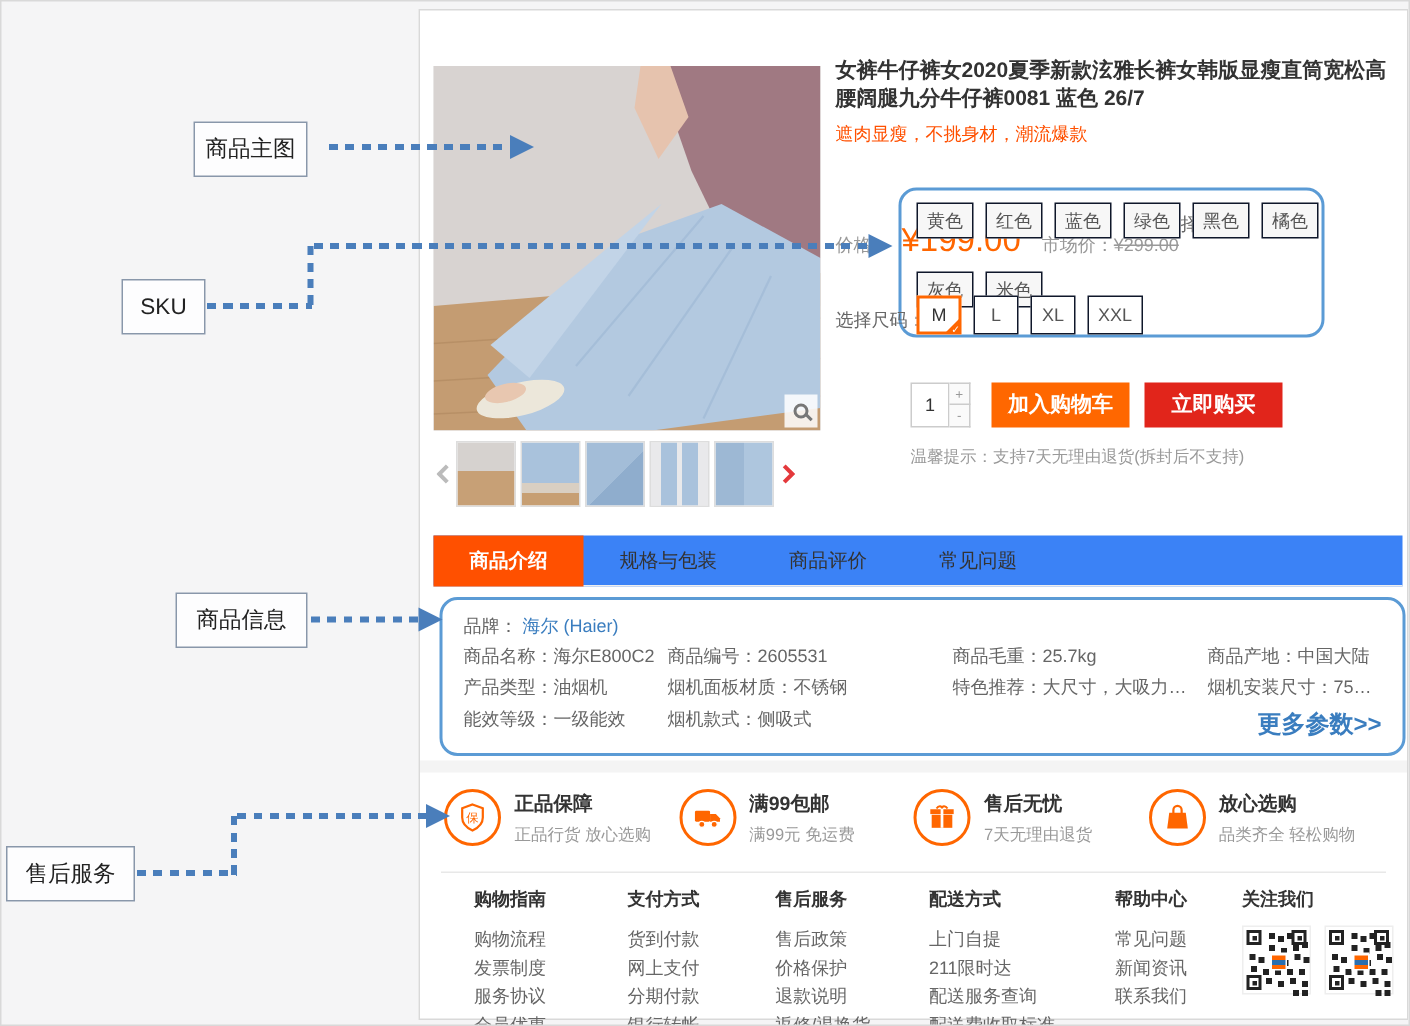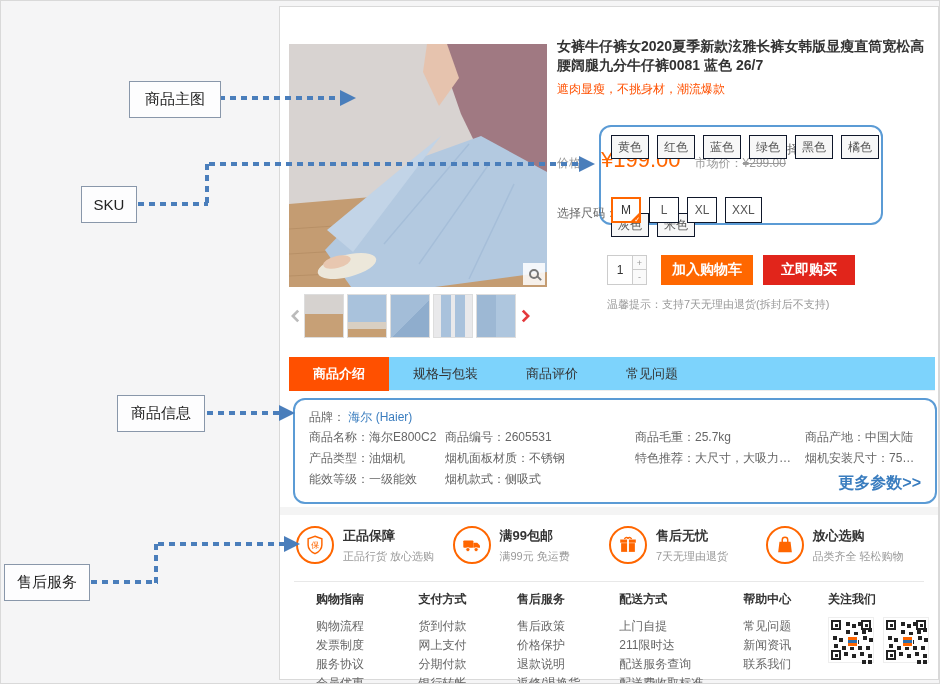--- a/index.html
+++ b/index.html
@@ -40,41 +40,41 @@
   .price { font-size:22px; color:#ff6600; margin-right:14px; }
   .mkt-lbl { font-size:12px; color:#999;margin-top:48px; }
   .mkt-val { font-size:12px; color:#999; text-decoration:line-through; }
 
   
   .sku-wrap { position:absolute; top:88px; left:0; width:378px; height:100px; }
   .sku-border { position:absolute; left:42px; top:0; width:284px; height:100px; border:2px solid #5b9bd5; border-radius:12px; }
   .sku-lbl { position:absolute; left:0; font-size:12px; color:#666; }
   .sku-lbl.l1 { top:16px; } .sku-lbl.l2 { top:80px; }
   .opt-row { position:absolute; left:54px; display:flex; }
-  .opt-row.r1 { top:10px; } .opt-row.r2 { top:56px;margin-top:32px; } .opt-row.r3 { top:72px; }
+  .opt-row.r1 { top:10px; } .opt-row.r2 { top:56px; } .opt-row.r3 { top:72px; }
   .opt { min-width:36px; height:24px; padding:0 6px; margin-right:8px; background:#f7f7f7; border:1px solid #0f172a; font-size:12px; color:#555; display:flex; align-items:center; justify-content:center; cursor:pointer; }
   .size { min-width:30px; height:26px; background:#fff; }
   .size.sel { border:2px solid #ff6600; position:relative; color:#333; }
   .size.sel::after { content:""; position:absolute; right:-1px; bottom:-1px; border-left:10px solid transparent; border-bottom:10px solid #ff6600; }
   .size.sel::before { content:"✓"; position:absolute; right:-1px; bottom:-3px; font-size:7px; color:#fff; z-index:1; }
 
   
   .buy-row { position:absolute; top:218px; left:50px; display:flex; align-items:center; }
   .qty { display:flex; margin-right:14px; }
   .qty-val { width:26px; height:30px; border:1px solid #ccc; display:flex; align-items:center; justify-content:center; font-size:12px; color:#333; background:#fff; }
   .qty-side { display:flex; flex-direction:column; }
   .qty-btn { width:14px; height:15px; border:1px solid #ccc; border-left:none; font-size:9px; color:#999; display:flex; align-items:center; justify-content:center; cursor:pointer; background:#fafafa; }
   .qty-btn.minus { border-top:none; }
   .btn { height:30px; font-size:14px; font-weight:bold; color:#fff; display:flex; align-items:center; justify-content:center; cursor:pointer; border:none; }
   .btn-cart { width:92px; background:#ff6700; margin-right:10px; }
   .btn-buy { width:92px; background:#e1251b; }
   .tip { position:absolute; top:260px; left:50px; font-size:11px; color:#999; }
 
   
-  .tabbar { position:absolute; left:9px; top:350px; width:646px; height:34px; background:#7dd3fc; display:flex; border-bottom:1px solid #eee; }
+  .tabbar { position:absolute; left:9px; top:350px; width:646px; height:34px; background:#3b82f6; display:flex; border-bottom:1px solid #eee; }
   .tab { height:34px; line-height:34px; padding:0 24px; font-size:13px; color:#333; cursor:pointer; }
   .tab.active { background:#ff5000; color:#fff; font-weight:bold; }
 
   
   .info-box { position:absolute; left:13px; top:391px; width:644px; height:106px; border:2px solid #5b9bd5; border-radius:12px; padding:9px 14px 4px; }
   .brand-row { font-size:12px; color:#666; margin-bottom:3px; }
   .brand-link { color:#3a7dbf; cursor:pointer; }
   .info-grid { display:grid; grid-template-columns:136px 190px 170px auto; row-gap:4px; font-size:12px; color:#666; }
   .cell { white-space:nowrap; overflow:hidden; text-overflow:ellipsis; padding-right:6px; }
   .more-link { position:absolute; right:14px; bottom:8px; font-size:16px; color:#3a7dbf; font-weight:bold; cursor:pointer; }
@@ -104,21 +104,21 @@
   .qr-dots { position:absolute; left:17px; top:4px; width:4px; height:4px; background:#222;
     box-shadow:6px 2px #222,12px 0 #222,0 8px #222,8px 10px #222,16px 8px #222,22px 6px #222,
     -13px 14px #222,-7px 16px #222,1px 16px #222,9px 18px #222,17px 14px #222,23px 16px #222,
     -12px 22px #222,-4px 24px #222,4px 24px #222,12px 24px #222,20px 24px #222,
     -2px 30px #222,6px 32px #222,14px 30px #222,22px 32px #222,16px 38px #222,22px 38px #222;}
   .qr-logo { position:absolute; left:17px; top:17px; width:12px; height:12px; background:#fff; display:flex; align-items:center; justify-content:center; }
   .qr-logo i { display:block; width:9px; height:9px; background:linear-gradient(180deg,#ff6600 0 34%,#2a6fb0 34% 67%,#ff6600 67% 100%); }
 
   
   .note { position:absolute; background:#fdfdfe; border:1px solid #8997aa; display:flex; align-items:center; justify-content:center; font-size:15px; color:#222; z-index:60; }
-  .n1 { left:128px; top:80px; width:92px; height:37px; }
+  .n1 { left:128px; top:80px; width:76px; height:37px; }
   .n2 { left:80px;  top:185px; width:56px; height:37px; }
   .n3 { left:116px; top:394px; width:88px; height:37px; }
   .n4 { left:3px;   top:563px; width:86px; height:37px; }
   .dash-h { position:absolute; height:4px; background:repeating-linear-gradient(90deg,#4a7ebb 0 6px,transparent 6px 11px); z-index:55; }
   .dash-v { position:absolute; width:4px;  background:repeating-linear-gradient(180deg,#4a7ebb 0 6px,transparent 6px 11px); z-index:55; }
   .ah { position:absolute; width:0; height:0; border-top:8px solid transparent; border-bottom:8px solid transparent; border-left:16px solid #4a7ebb; z-index:56; }
   .l1  { left:218px; top:95px;  width:122px; }
   .ah1 { left:339px; top:89px; }
   .l2a { left:137px; top:201px; width:70px; }
   .l2b { left:204px; top:163px; height:42px; }

